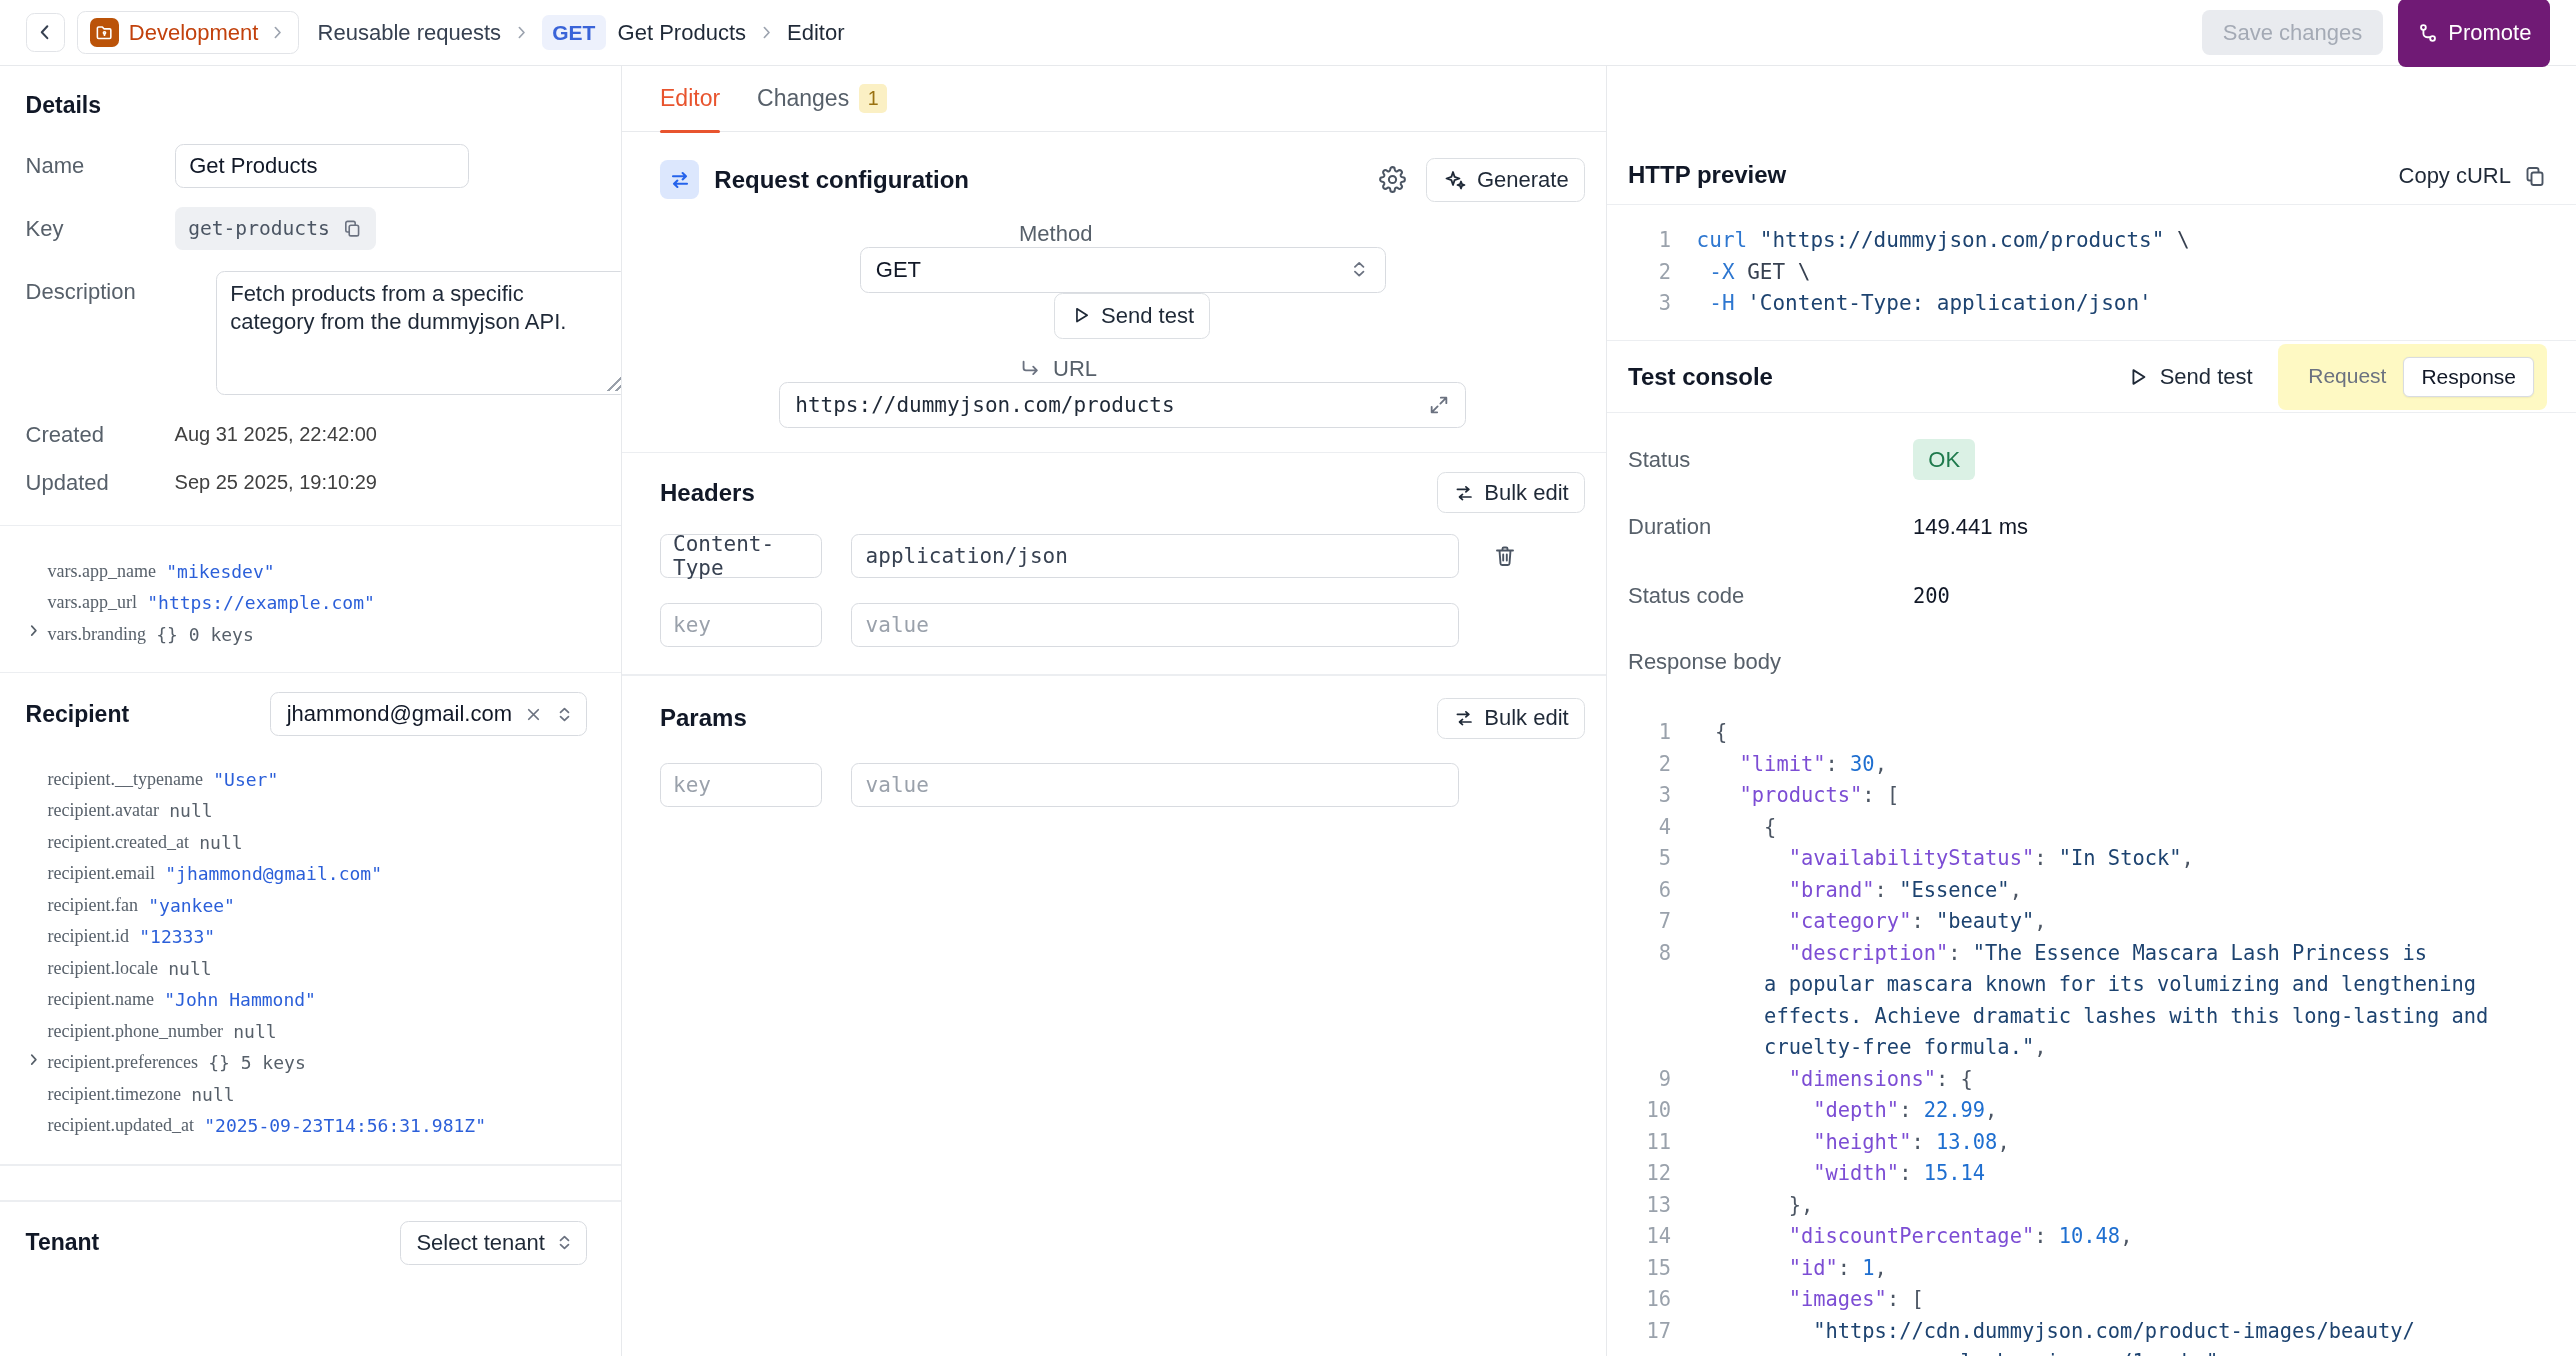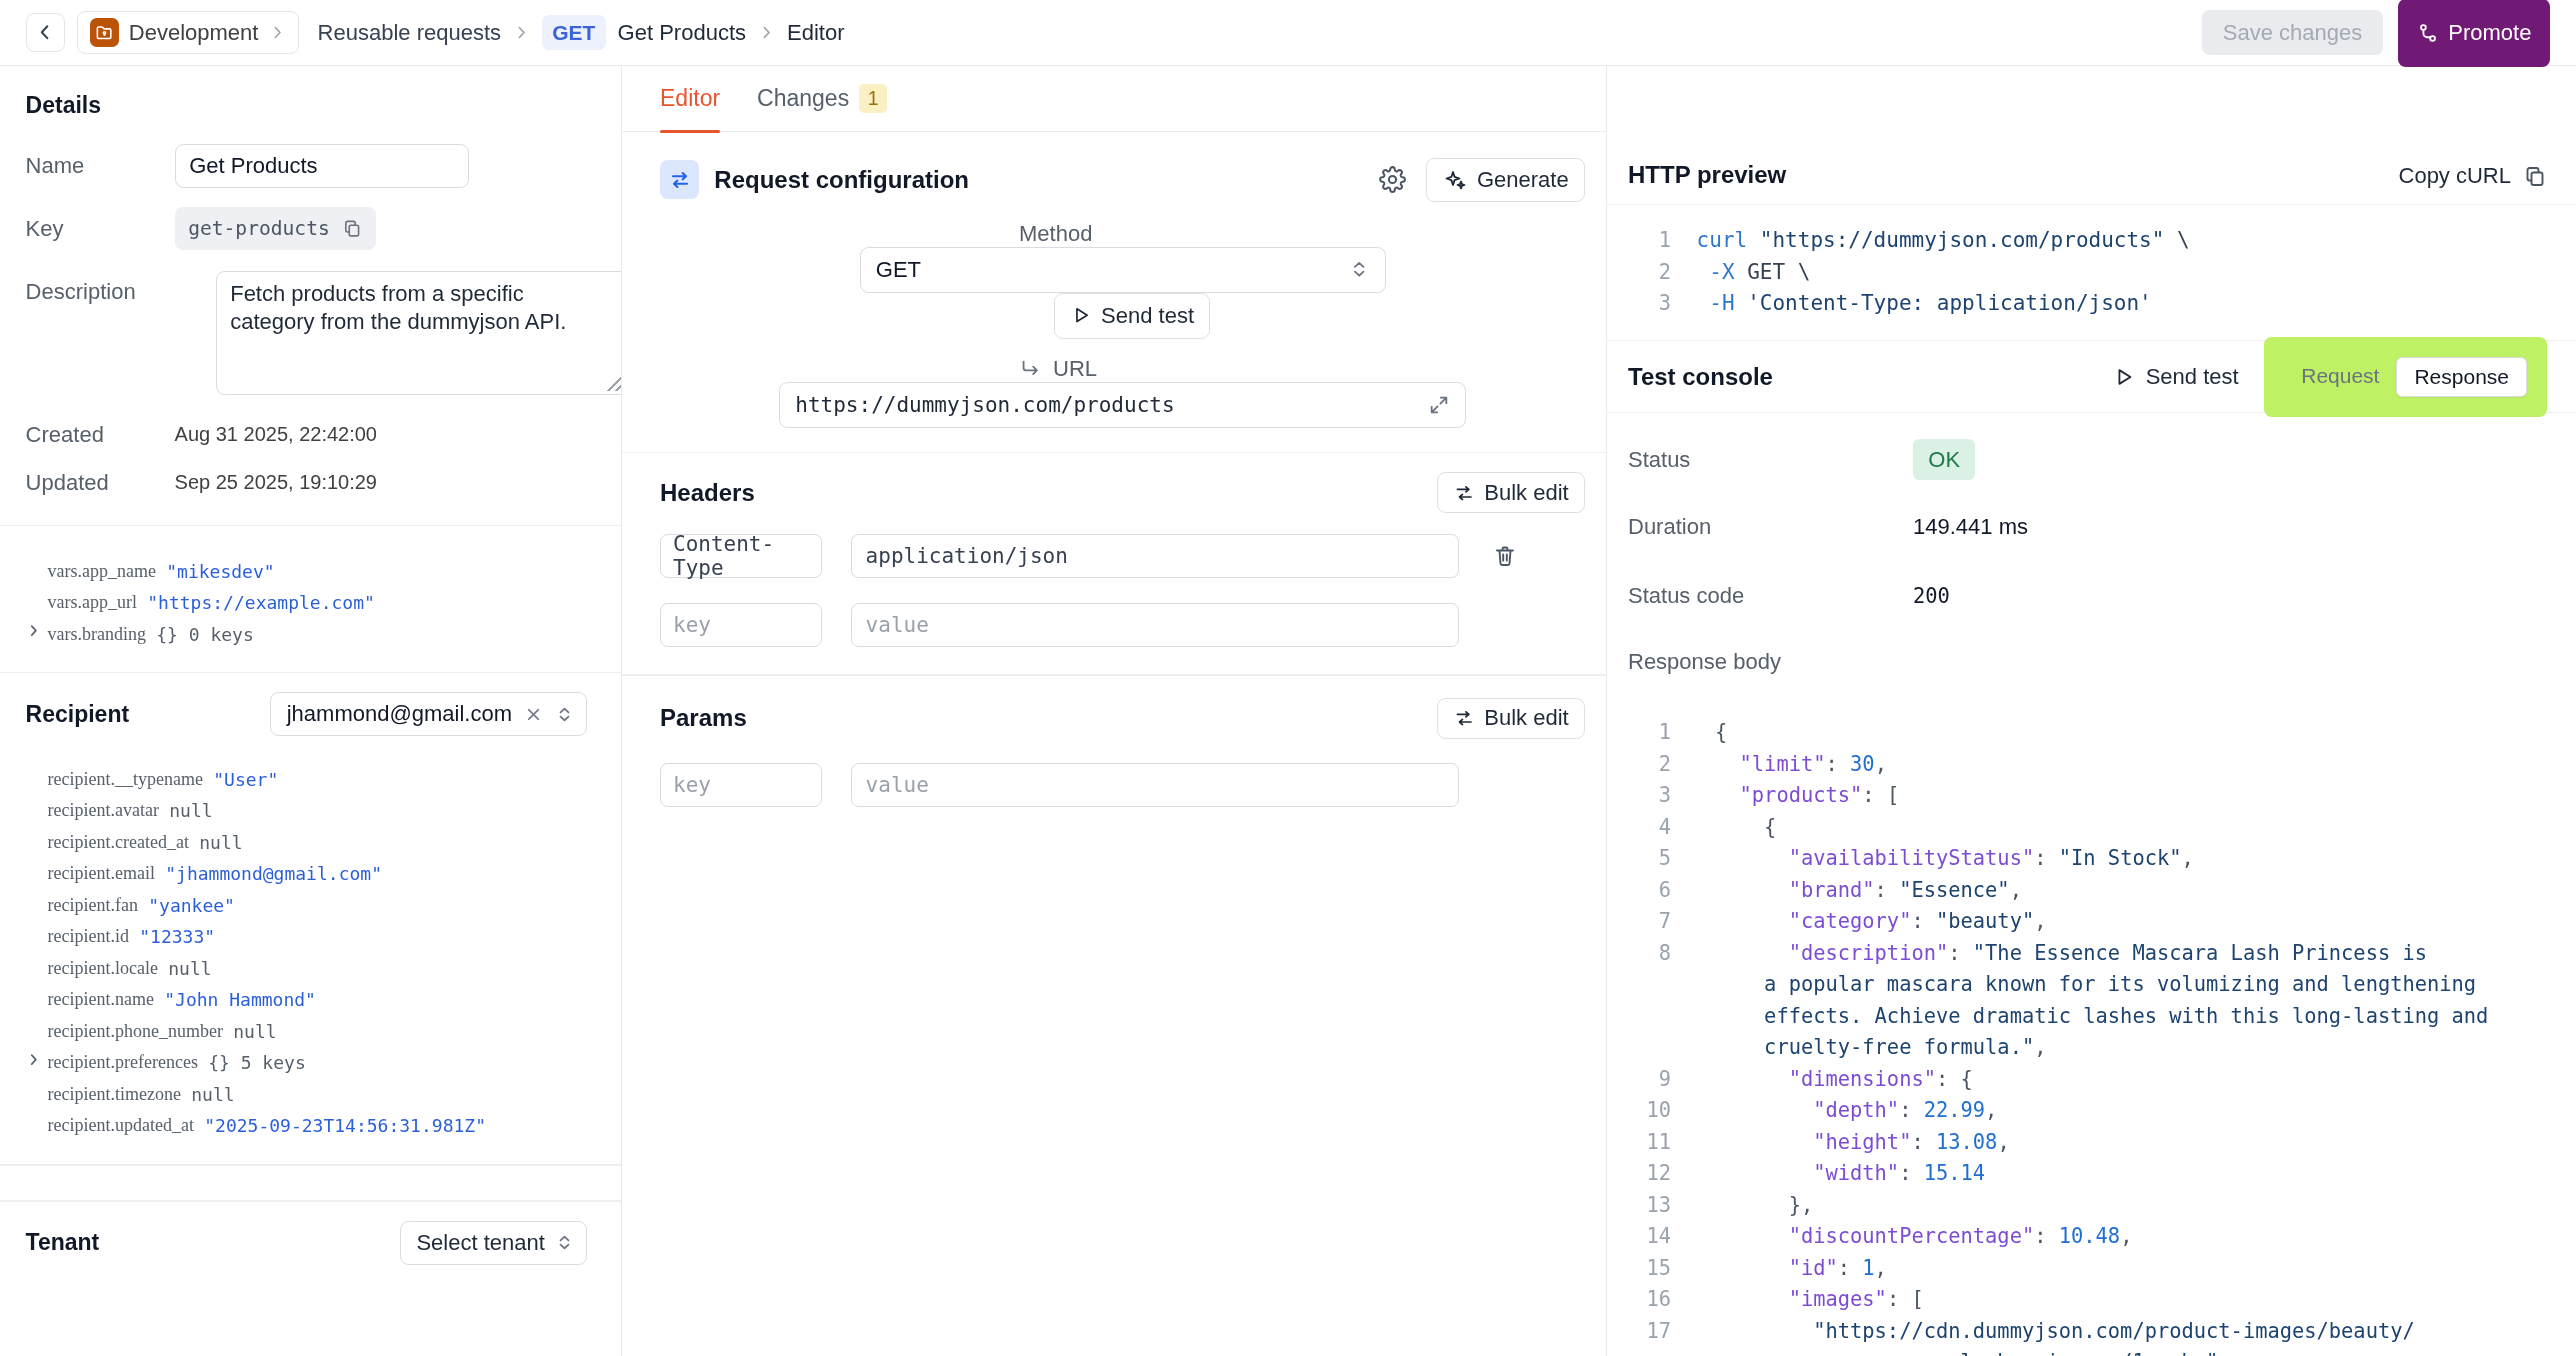--- a/index.html
+++ b/index.html
@@ -10,21 +10,21 @@
 
   
   .topbar { position:absolute; left:0; top:0; width:2576px; height:66px;
     border-bottom:1.7px solid #e7e9ec; display:flex; align-items:center; padding:0 25.6px; }
   .iconbtn { width:39px; height:39px; border:1.7px solid #e2e4e8; border-radius:8.5px;
     display:flex; align-items:center; justify-content:center; background:#fff; color:#374151; }
   .env-pill { margin-left:12px; height:43px; border:1.7px solid #e2e4e8; border-radius:8.5px;
     display:flex; align-items:center; gap:10.2px; padding:0 12px; background:#fff; }
   .env-folder { width:29px; height:29px; border-radius:6.8px; background:#bb5309;
     display:flex; align-items:center; justify-content:center; }
-  .env-name { font-size:22px; color:#404040; }
+  .env-name { font-size:22px; color:#c2410c; }
   .crumb-sep { color:#9ca3af; margin:0 12px; display:flex; align-items:center; }
   .crumb { font-size:22px; color:#1f2937; }
   .crumb.light { color:#374151; }
   .method-badge { background:#edf1fc; color:#3a64d8; border-radius:6.8px; font-size:21px;
     font-weight:600; padding:5.1px 10.2px; margin-right:12px; }
   .topbar-right { margin-left:auto; display:flex; align-items:center; gap:15.3px; }
   .btn-disabled { background:#e9ebef; color:#a4aab5; font-size:22px; border-radius:7.7px;
     padding:9.4px 20.4px; border:none; }
   .btn-promote { background:#701a75; color:#fff; font-size:22px; border-radius:7.7px;
     padding:21px 19px; border:none; display:flex; align-items:center; gap:9.4px; }
@@ -118,21 +118,21 @@
   .curl .code { margin-left:25.6px; font-size:21px; white-space:pre; }
   .resp .code { margin-left:44px; font-size:20.4px; white-space:pre; }
   .tk-cmd { color:#2e77d0; } .tk-plain { color:#374151; } .tk-str { color:#1d4370; }
   .tk-key { color:#7c4dd4; } .tk-num { color:#1f6fd0; } .tk-punct { color:#4b5563; }
   .curl-wrap { border-bottom:1.7px solid #eceef1; padding-bottom:20.4px; }
   .tc-head { height:72px; display:flex; align-items:center; justify-content:space-between;
     padding:0 29px 0 21px; border-bottom:1.7px solid #eceef1; }
   .tc-title { font-size:24px; font-weight:600; color:#111827; }
   .tc-actions { display:flex; align-items:center; gap:25.6px; }
   .sendtest-plain { display:flex; align-items:center; gap:10.2px; font-size:22px; color:#1f2937; }
-  .segmented { background:#bef264; border-radius:7.7px; padding:20px; display:flex; }
+  .segmented { background:#fef9c3; border-radius:7.7px; padding:13px; display:flex; }
   .seg { font-size:21px; color:#6b7280; padding:6.8px 17px; border-radius:6px; }
   .seg.active { background:#fff; color:#111827; border:0.9px solid #d9dce1;
     box-shadow:0 0.9px 1.7px rgba(0,0,0,.06); }
   .tc-row { display:flex; align-items:center; padding:0 21px; }
   .tc-row .tc-label { width:285px; flex:none; font-size:22px; color:#57606a; }
   .ok-badge { background:#dbf1e5; color:#1f7a4d; font-size:22px; border-radius:6px;
     padding:7.7px 15.3px; }
   .tc-val { font-size:22px; color:#111827; }
   .tc-val.mono { font-size:20.4px; }
 

